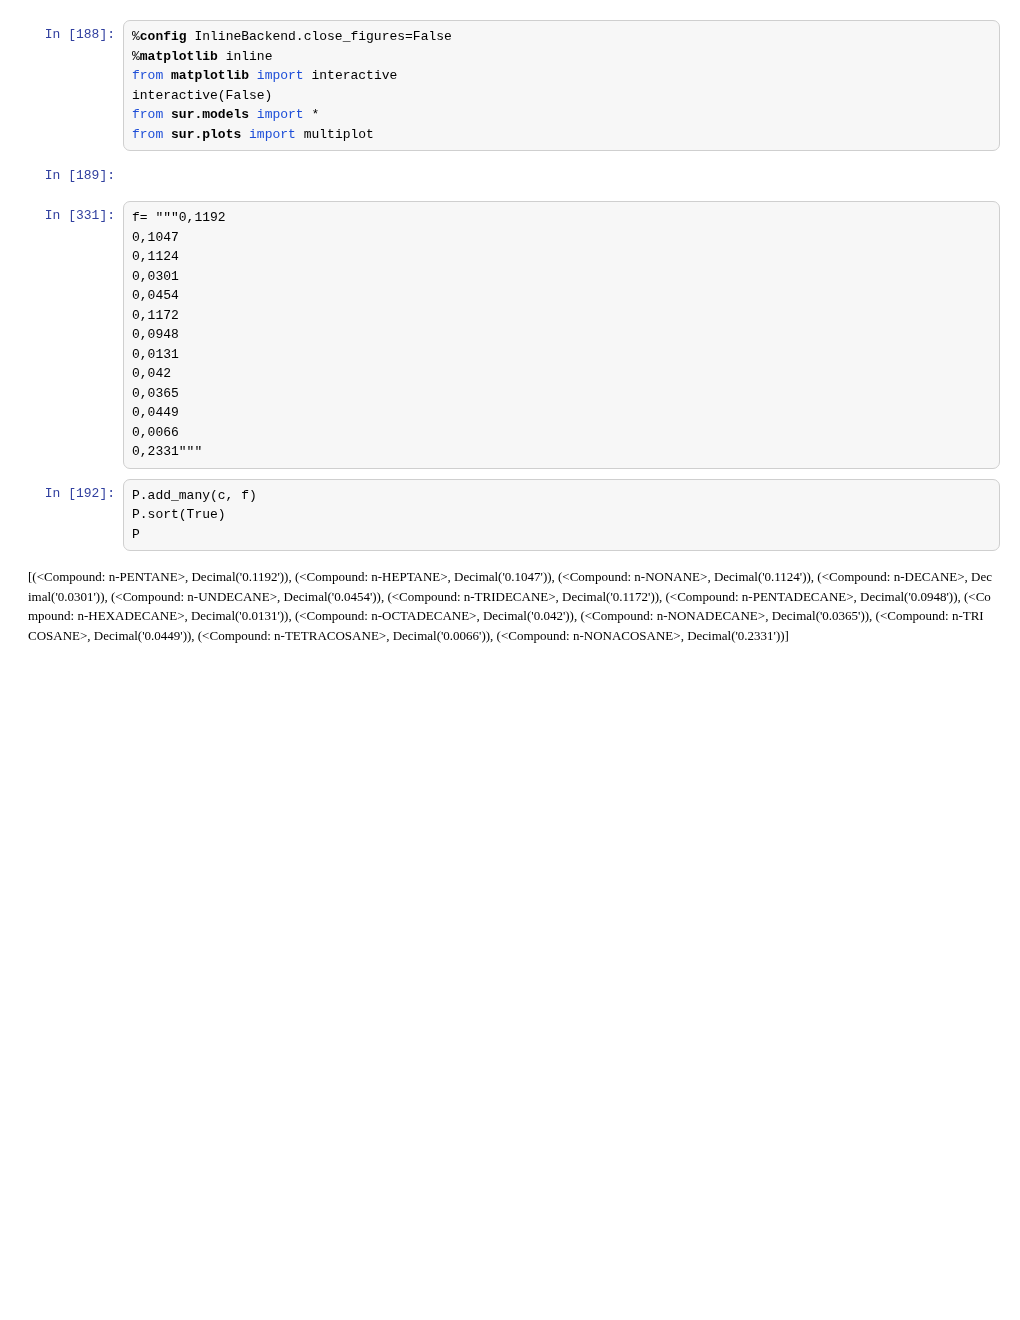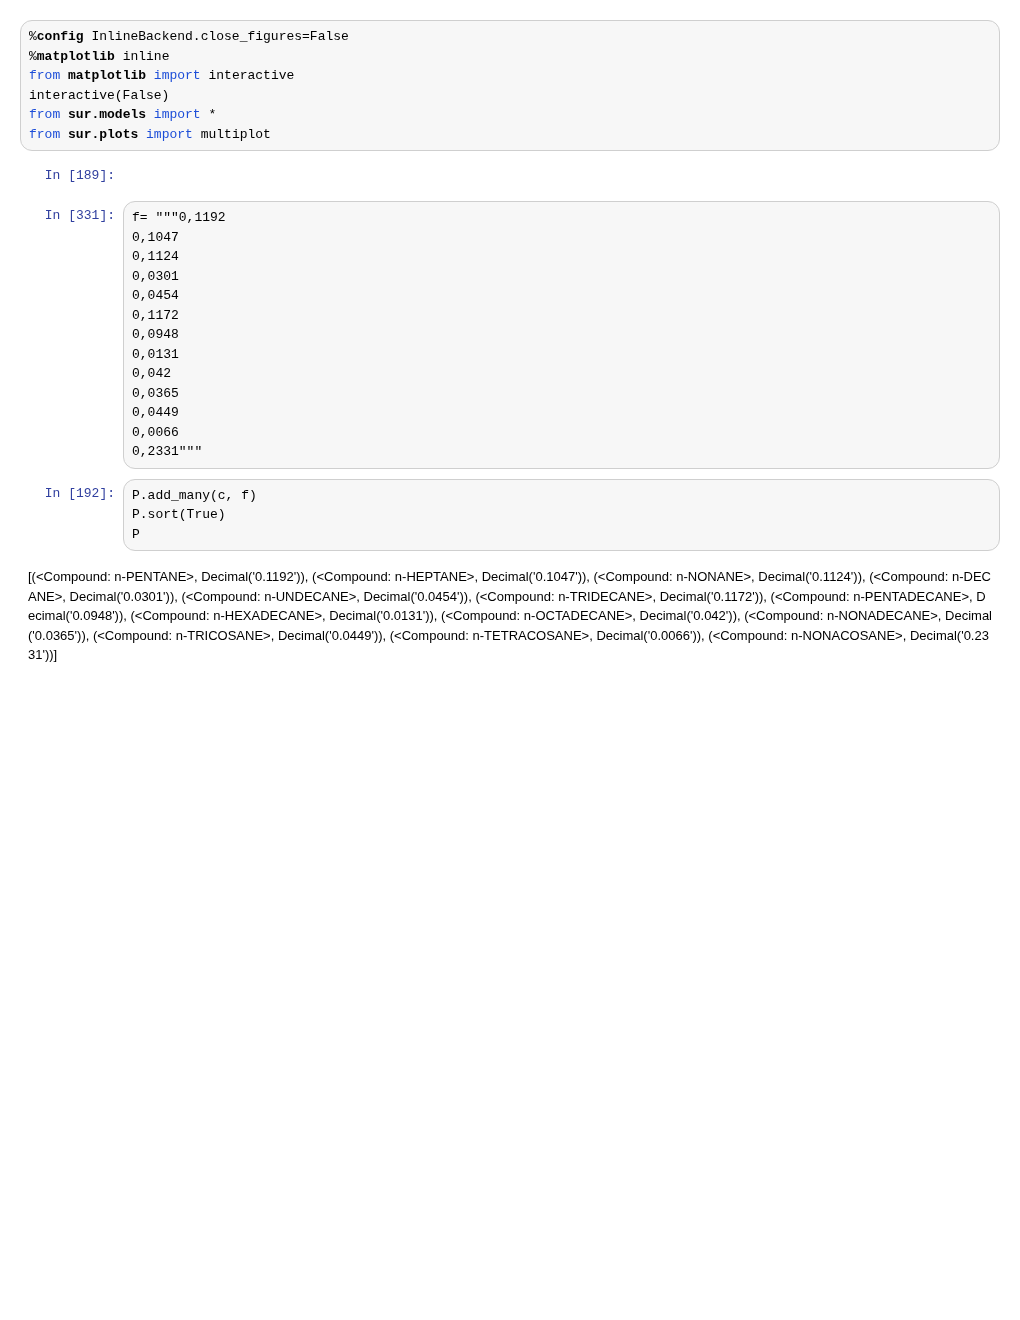--- a/index.html
+++ b/index.html
@@ -24,46 +24,47 @@
     font-size: 13px;
     line-height: 1.4;
     color: #303F9F;
   }
   .prompt.out {
     color: #D84315;
   }
   .input-area {
     flex: 1;
     border: 1px solid #cfcfcf;
-    border-radius: 12px;
+    border-radius: 7px;
     background: #f7f7f7;
     padding: 6px 8px;
     font-family: Menlo, Monaco, Consolas, "Courier New", monospace;
     font-size: 13px;
     line-height: 1.5;
     white-space: pre;
     overflow-x: auto;
   }
   .output-area {
     flex: 1;
     padding: 6px 8px;
-    font-family: Liberation Sans, sans-serif;
+    font-family: Liberation Serif, serif;
     font-size: 13px;
     line-height: 1.5;
     white-space: pre-wrap;
     word-break: break-all;
   }
   .hl-keyword { color: #1d4ed8; font-weight: normal; }
   .hl-magic { color: #000000; font-weight: bold; }
 </style>
 </head>
 <body>
 
 <div id="notebook">
     <div class="cell">
+      <div class="prompt">In [188]:</div>
       <div class="input-area"><span>%</span><span class="hl-magic">config</span><span> InlineBackend.close_figures=False
 </span><span>%</span><span class="hl-magic">matplotlib</span><span> inline
 </span><span class="hl-keyword">from</span><span> </span><span class="hl-magic">matplotlib</span><span> </span><span class="hl-keyword">import</span><span> interactive
 </span><span>interactive(False)
 </span><span class="hl-keyword">from</span><span> </span><span class="hl-magic">sur.models</span><span> </span><span class="hl-keyword">import</span><span> *
 </span><span class="hl-keyword">from</span><span> </span><span class="hl-magic">sur.plots</span><span> </span><span class="hl-keyword">import</span><span> multiplot</span></div>
     </div>
     <div class="cell">
       <div class="prompt">In [189]:</div>
     </div>

